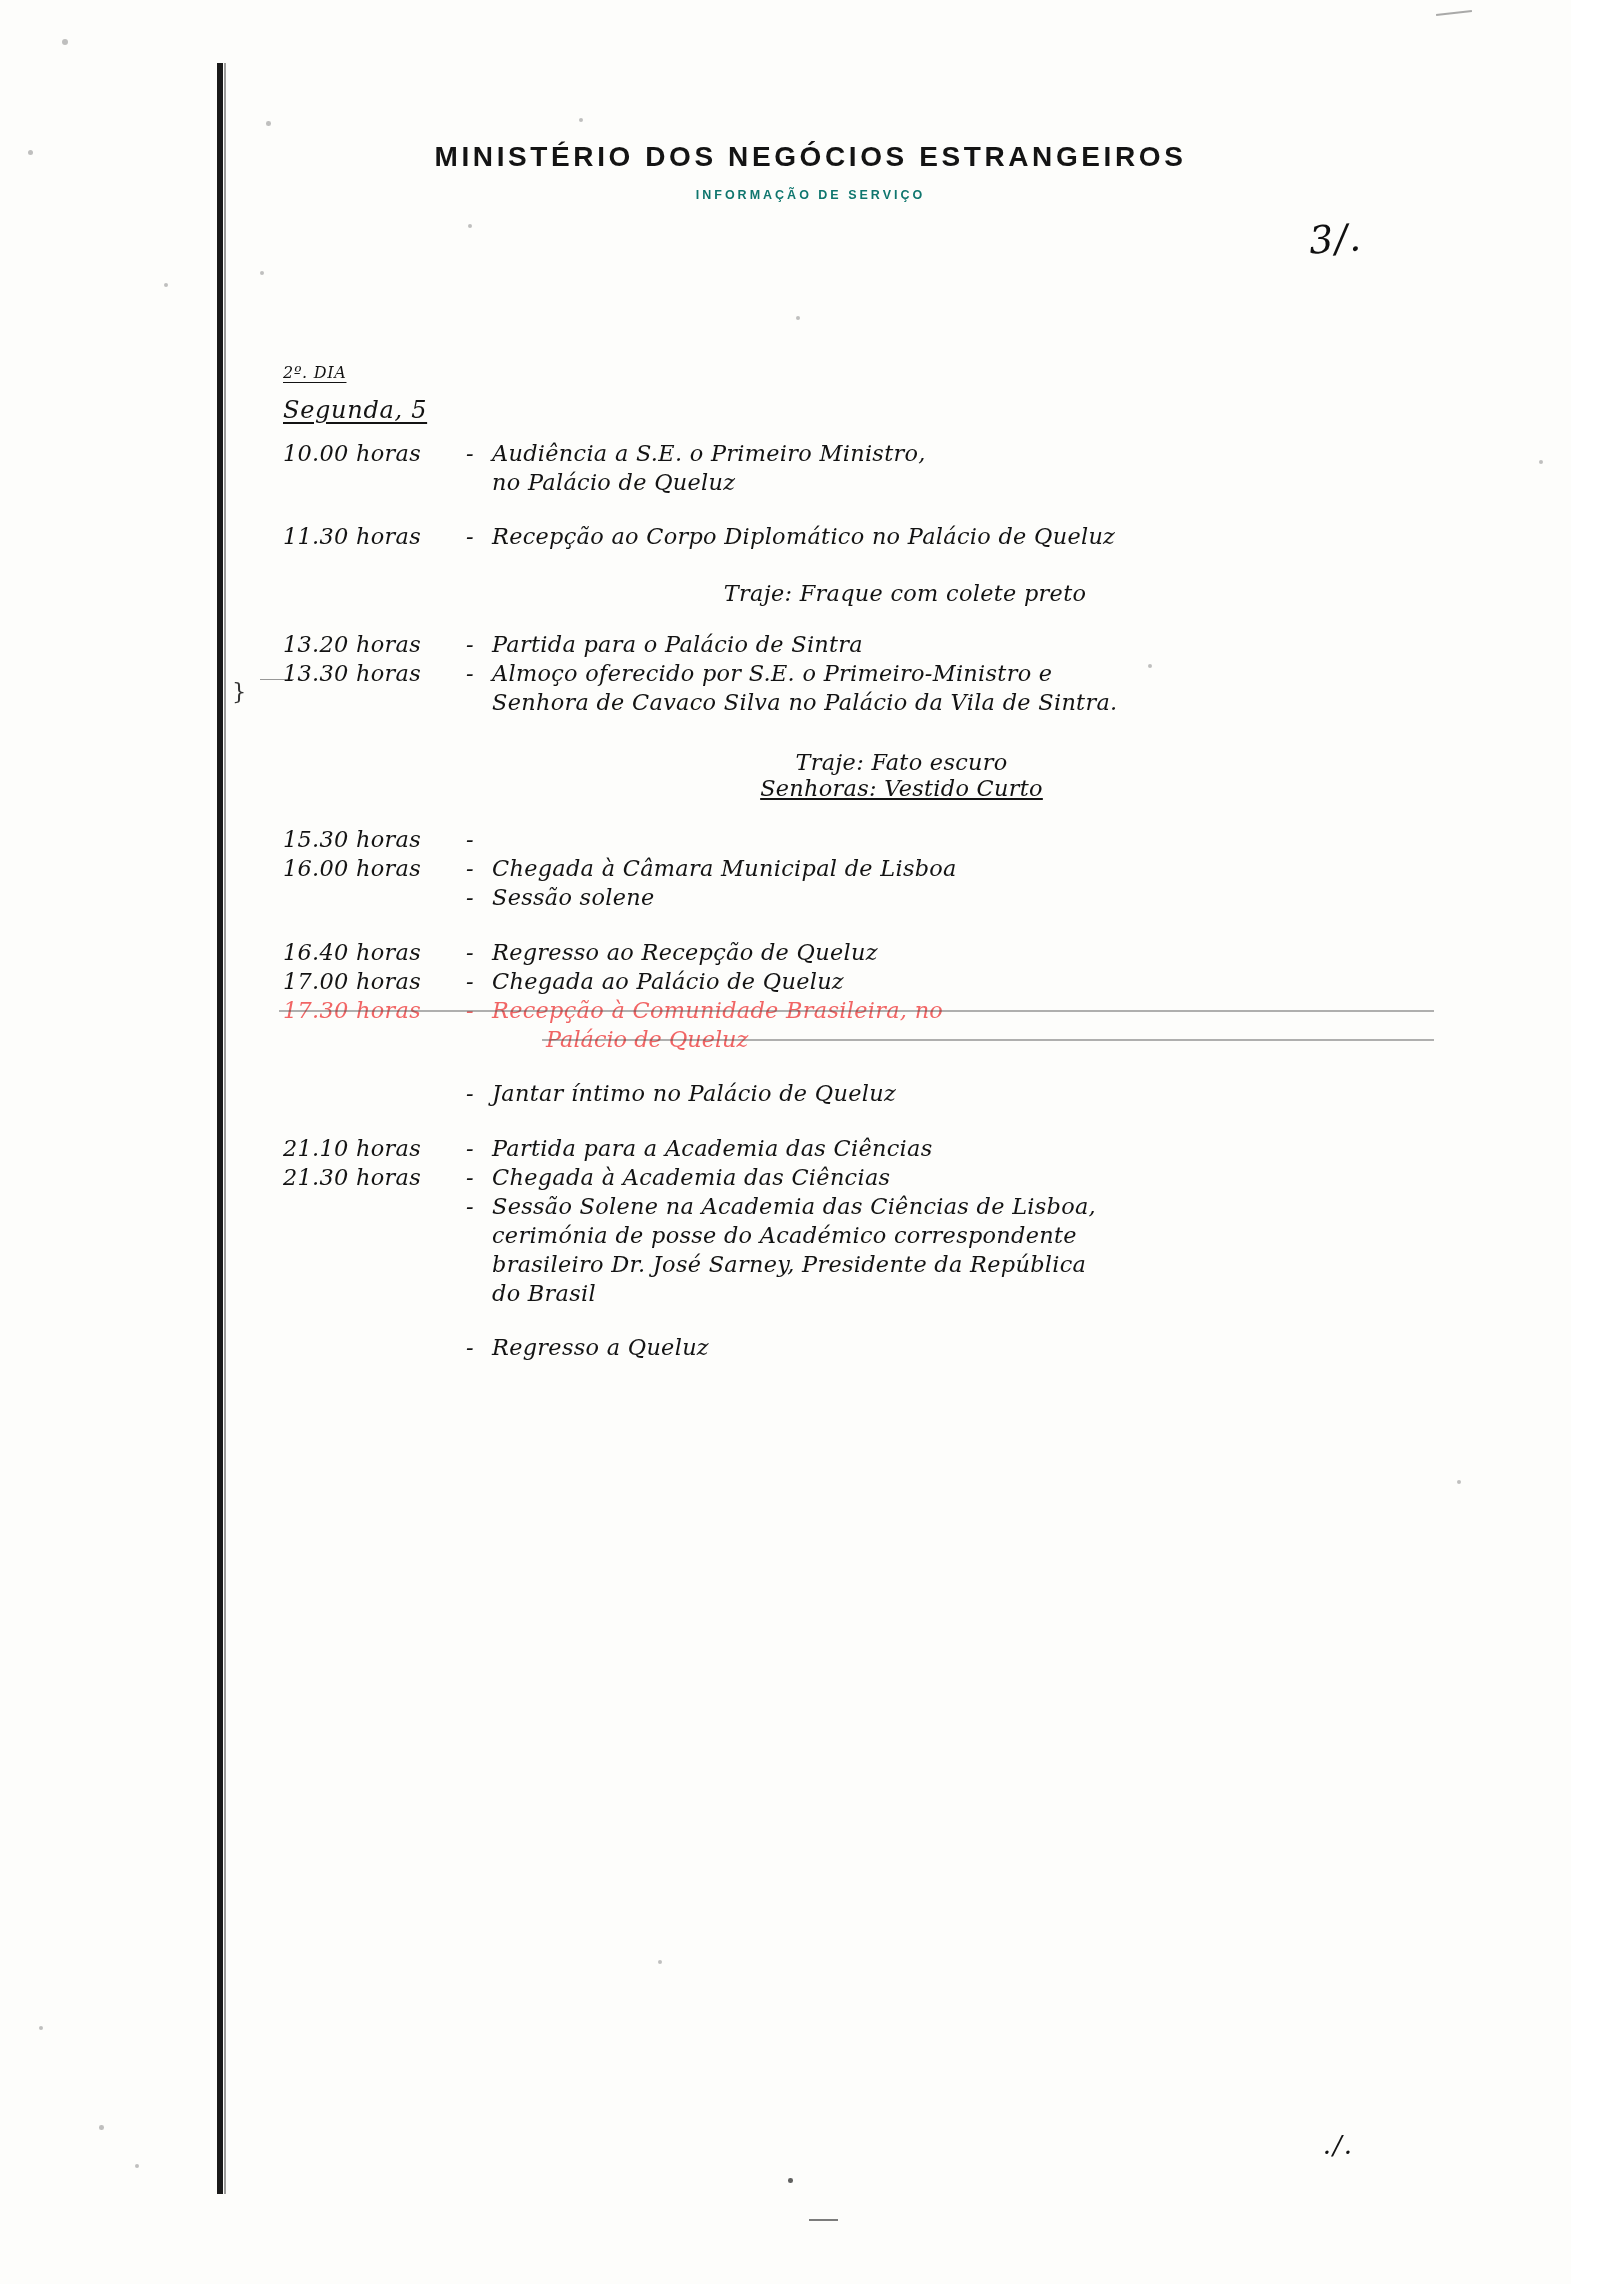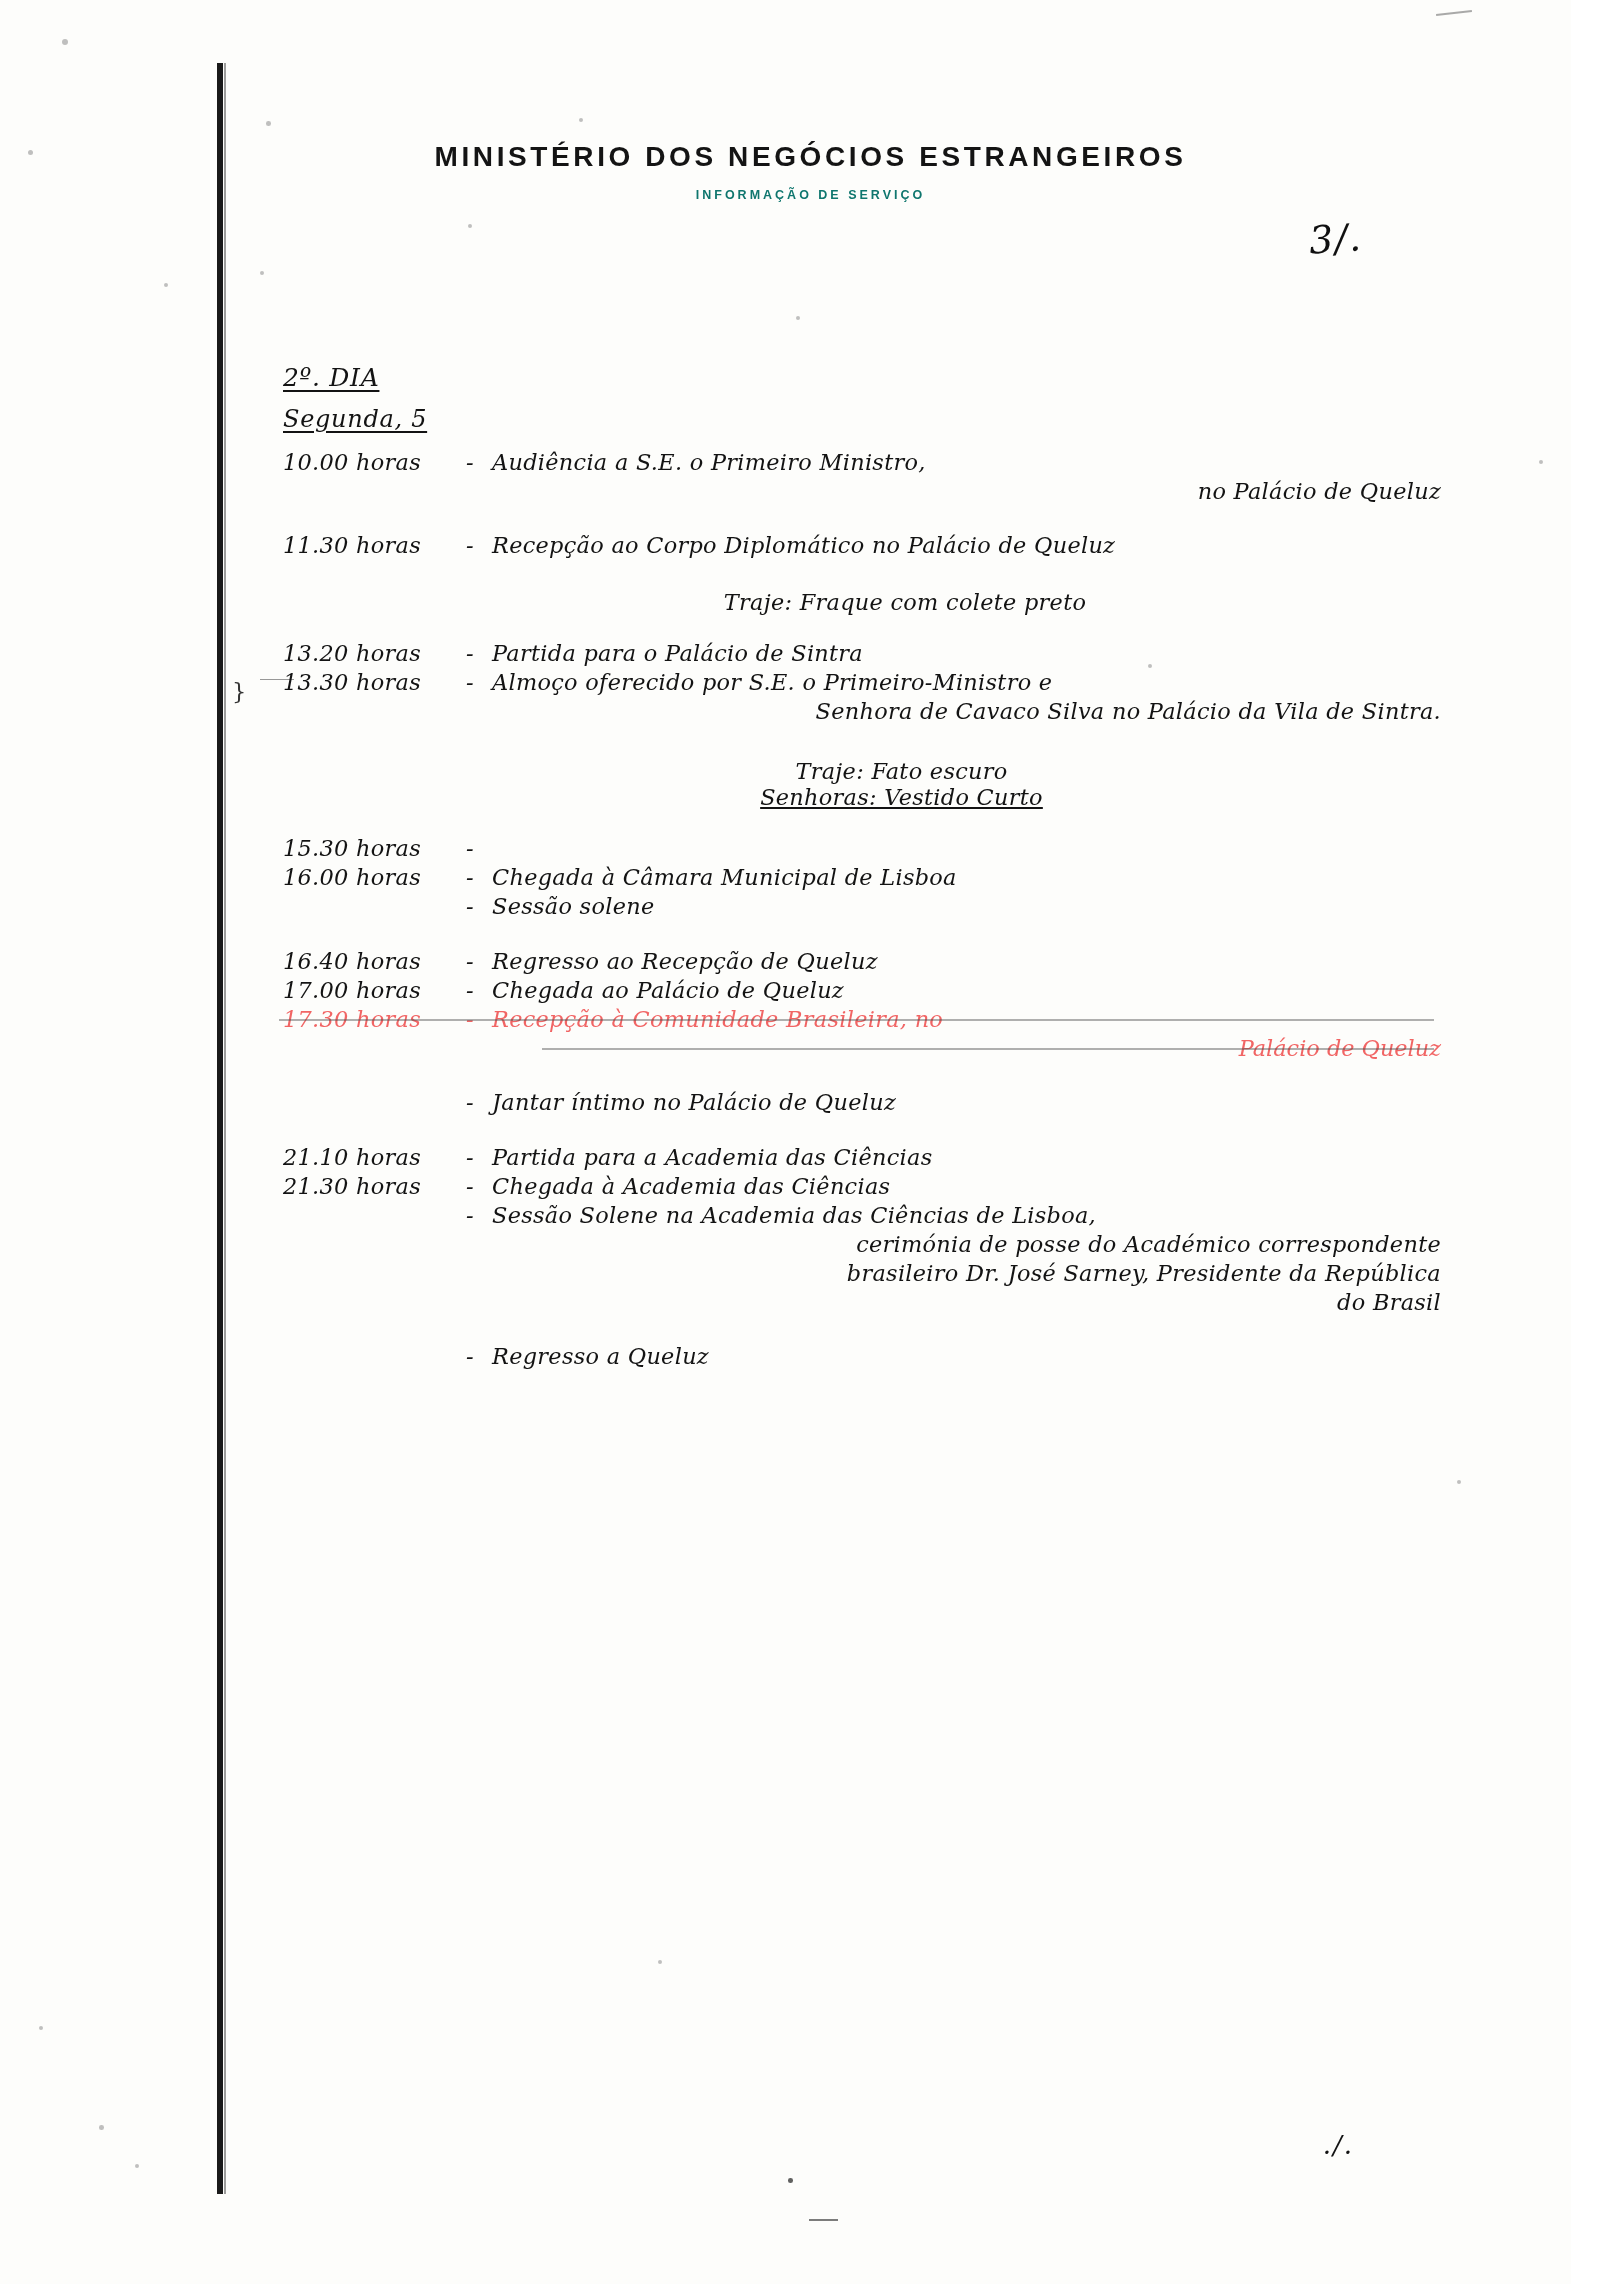--- a/index.html
+++ b/index.html
@@ -87,21 +87,21 @@
     top: 365px;
     width: 1158px;
     font-family: "DejaVu Serif", serif;
     font-style: italic;
     color: #131313;
     font-size: 22.4px;
     line-height: 1.0;
   }
 
   .day-head {
-    font-size: 25px;
+    font-size: 16px;
     letter-spacing: 0.7px;
     text-decoration: underline;
     text-underline-offset: 4px;
     margin-bottom: 17px;
   }
   .weekday {
     font-size: 24px;
     letter-spacing: 0.7px;
     text-decoration: underline;
     text-underline-offset: 4px;
@@ -130,21 +130,20 @@
   .txt {
     flex: 1 1 auto;
     font-size: 22.4px;
     letter-spacing: 0.3px;
   }
   .cont {
     margin-left: 209px;
     font-size: 22.4px;
     margin-bottom: 6.6px;
     letter-spacing: 0.3px;
-    text-align: right;
   }
 
   .centered {
     text-align: center;
     font-size: 22.4px;
     letter-spacing: 0.3px;
   }
   .centered.one   { margin: 34px 0 29px 86px; }
   .centered.two   { margin: 37px 0 4px 79px; }
   .centered.three { margin: 0 0 29px 79px; text-decoration: underline; }

